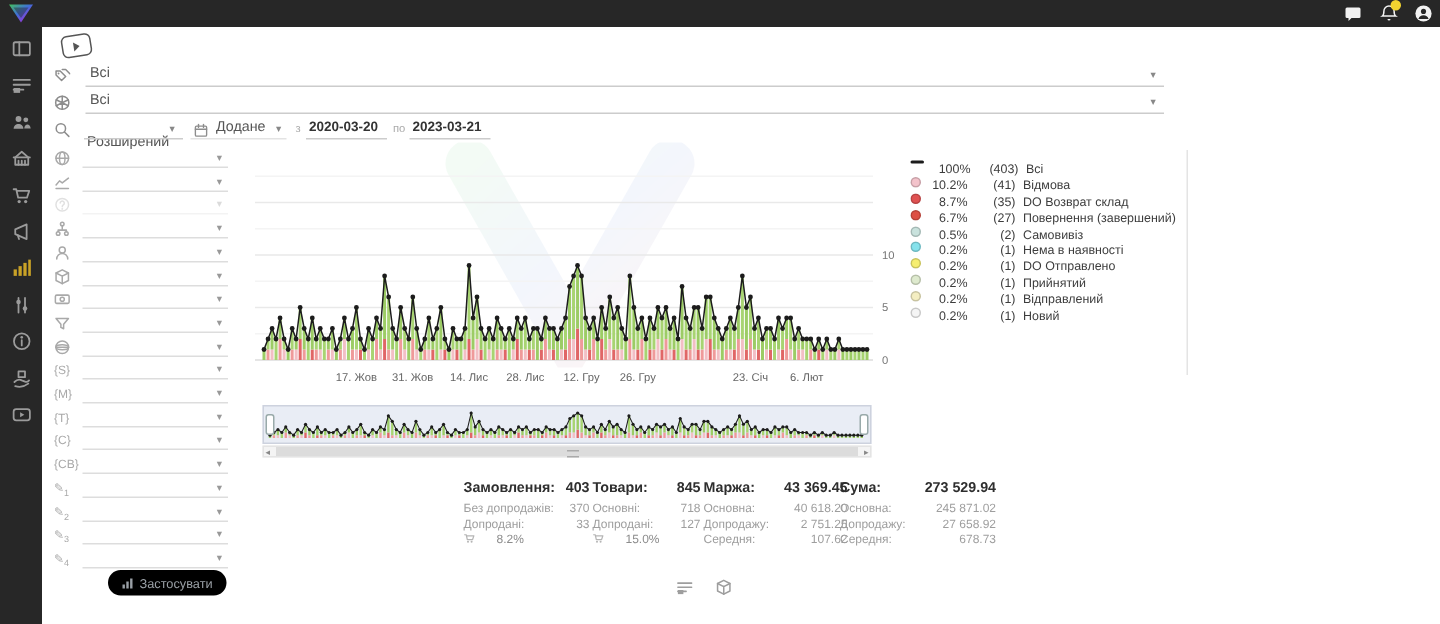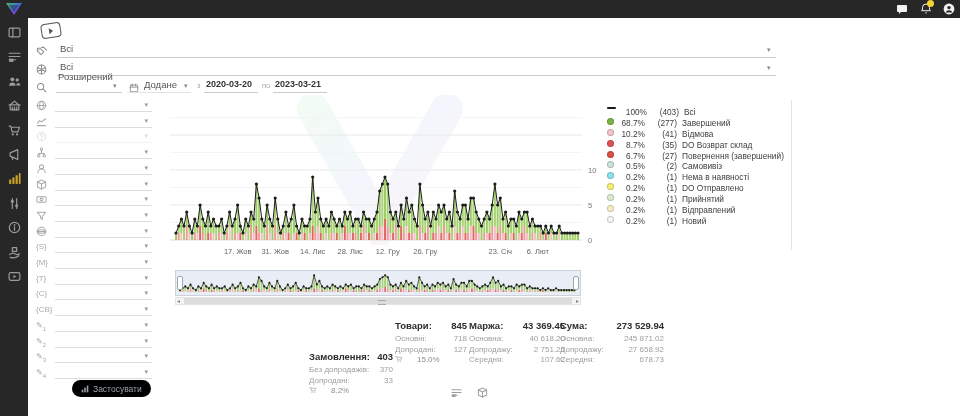--- a/index.html
+++ b/index.html
@@ -197,21 +197,21 @@
         <path d="M6,1.2v9.6M1.6,3.8l8.8,4.4M10.4,3.8L1.6,8.2" stroke="currentColor" fill="none" stroke-width="1.1" stroke-linecap="round" stroke-linejoin="round"></path>
       </svg></span>
   <span class="f-text" style="left:60px;top:61px">Всі</span>
   <div class="u-line" style="position:absolute;left:57px;top:59px;width:719px;height:16px"></div>
   <span class="caret" style="left:767px;top:64px">▾</span>
 
   <span class="f-ico" style="left:36px;top:79px" id="ico-search"><svg width="11" height="11" viewBox="0 0 12 12">
         <circle cx="5" cy="5" r="3.4" stroke="currentColor" fill="none" stroke-width="1.1" stroke-linecap="round" stroke-linejoin="round"></circle>
         <line x1="7.6" y1="7.6" x2="10.8" y2="10.8" stroke="currentColor" fill="none" stroke-width="1.1" stroke-linecap="round" stroke-linejoin="round"></line>
       </svg></span>
-  <span class="f-text" style="left:58px;top:71px">Розширений</span>
+  <span class="f-text" style="left:58px;top:89px">Розширений</span>
   <span class="caret" style="left:113px;top:82px">▾</span>
   <div class="u-line" style="position:absolute;left:56px;top:77px;width:66px;height:15px"></div>
   <span class="f-ico" style="left:129px;top:79px" id="ico-cal"><svg width="10" height="10" viewBox="0 0 12 12">
         <rect x="1.5" y="2.5" width="9" height="8" rx="1" stroke="currentColor" fill="none" stroke-width="1.1" stroke-linecap="round" stroke-linejoin="round"></rect>
         <line x1="4" y1="1.2" x2="4" y2="3.5" stroke="currentColor" fill="none" stroke-width="1.1" stroke-linecap="round" stroke-linejoin="round"></line>
         <line x1="8" y1="1.2" x2="8" y2="3.5" stroke="currentColor" fill="none" stroke-width="1.1" stroke-linecap="round" stroke-linejoin="round"></line>
         <line x1="1.5" y1="5" x2="10.5" y2="5" stroke="currentColor" fill="none" stroke-width="1.1" stroke-linecap="round" stroke-linejoin="round"></line>
       </svg></span>
   <span class="f-text" style="left:144px;top:79px">Додане</span>
   <span class="caret" style="left:184px;top:82px">▾</span>
@@ -805,26 +805,20 @@
   <div class="panel-edge"></div>
 
   <div class="legend" id="legend">
       <div class="lg-row">
         <span class="lg-line" style="background:#1c1c1c"></span>
         <span class="lg-pct">100%</span>
     <span class="lg-cnt">(403)</span>
     <span class="lg-lab">Всі</span>
       </div>
       <div class="lg-row">
-        <span class="lg-sw" style="background:#7cb342"></span>
-        <span class="lg-pct">68.7%</span>
-    <span class="lg-cnt">(277)</span>
-    <span class="lg-lab">Завершений</span>
-      </div>
-      <div class="lg-row">
         <span class="lg-sw" style="background:#f3c3cb"></span>
         <span class="lg-pct">10.2%</span>
     <span class="lg-cnt">(41)</span>
     <span class="lg-lab">Відмова</span>
       </div>
       <div class="lg-row">
         <span class="lg-sw" style="background:#e05252"></span>
         <span class="lg-pct">8.7%</span>
     <span class="lg-cnt">(35)</span>
     <span class="lg-lab">DO Возврат склад</span>
@@ -1295,21 +1289,21 @@
   </div>
   <div class="scrollbar">
     <span class="sb-arrow" style="left:1px">◂</span>
     <div class="sb-thumb">
         <div class="sb-grip"></div>
       </div>
     <span class="sb-arrow" style="right:1px">▸</span>
   </div>
 
   <div id="stats">
-      <div class="stat-col" style="left: 309px; width: 84px; margin-top: 31px;">
+      <div class="stat-col" style="left: 309px; width: 84px;">
         <div class="stat-head">
           <span>Замовлення:</span>
           <span>403</span>
         </div>
         <div class="stat-row">
           <span>Без допродажів:</span>
           <span>370</span>
         </div>
         <div class="stat-row">
           <span>Допродані:</span>

